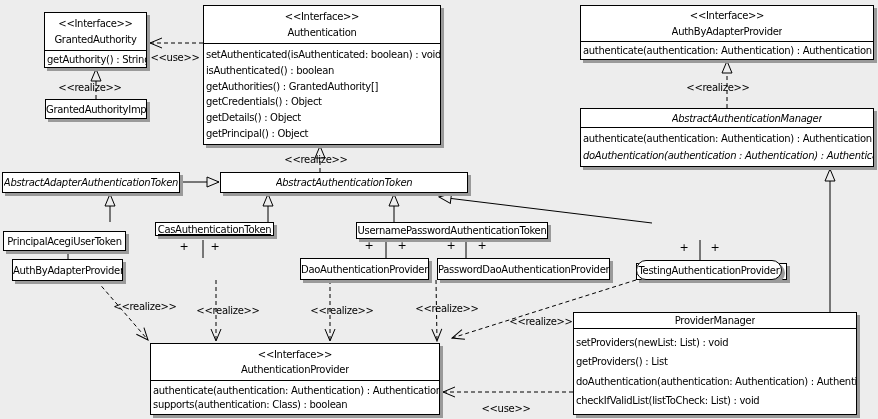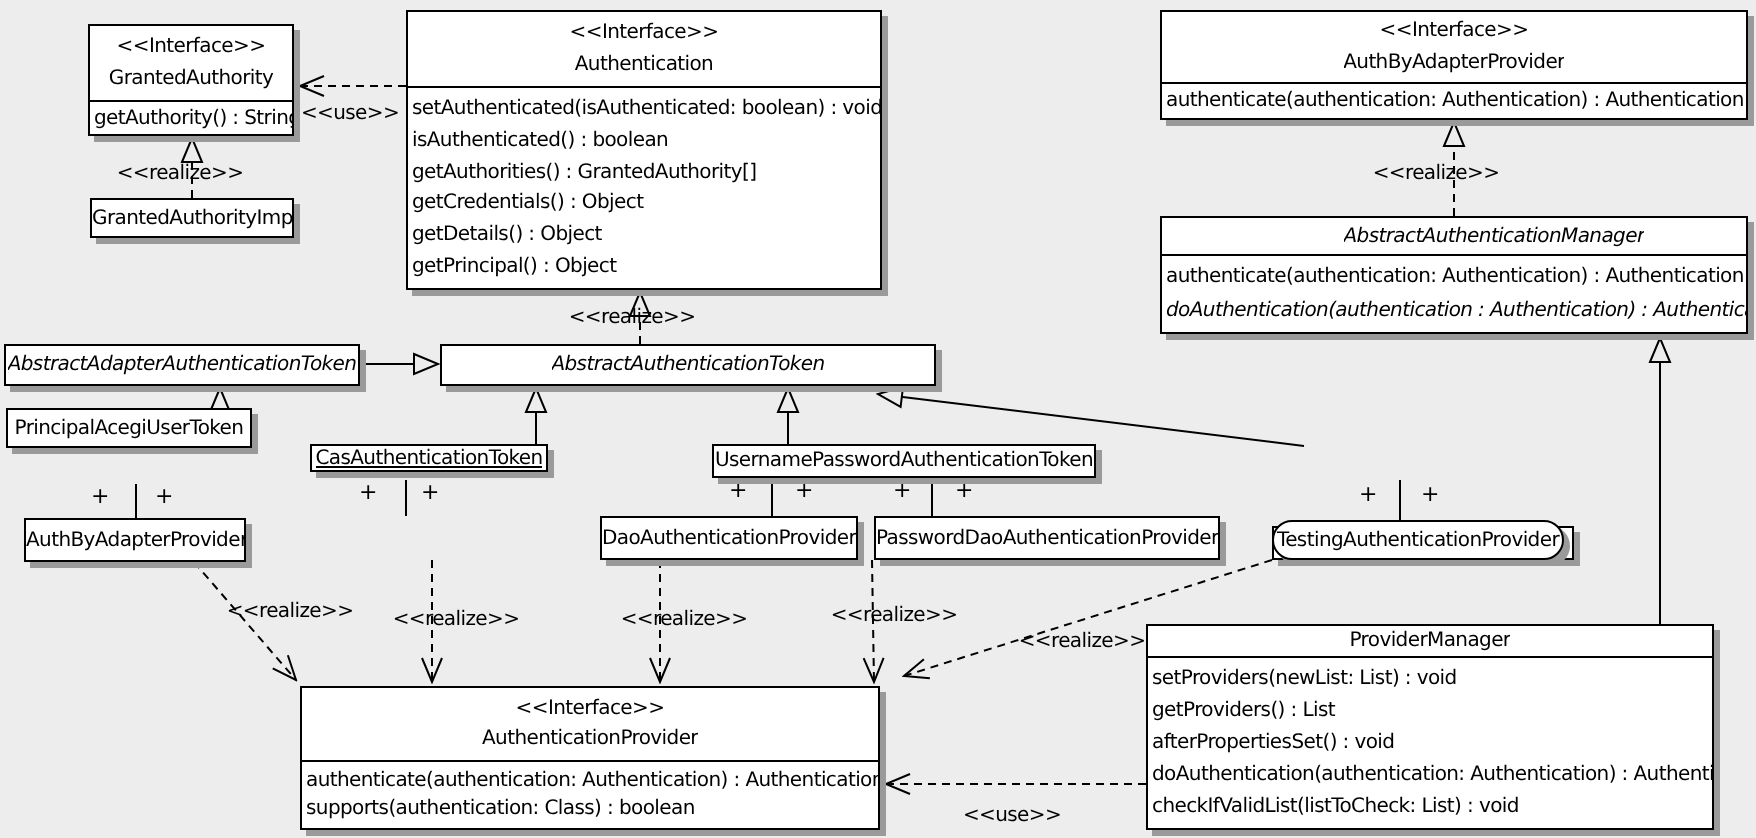--- a/index.html
+++ b/index.html
@@ -124,21 +124,21 @@
     <div class="cls" style="left: 2px; top: 172px; width: 178px; height: 21px;">
       <div class="hdr center-one" style="flex: 1 1 auto;">
         <div class="nm it">AbstractAdapterAuthenticationToken</div>
       </div>
     </div>
     <div class="cls" style="left: 220px; top: 172px; width: 248px; height: 21px;">
       <div class="hdr center-one" style="flex: 1 1 auto;">
         <div class="nm it">AbstractAuthenticationToken</div>
       </div>
     </div>
-    <div class="cls" style="left: 3px; top: 204px; width: 123px; height: 20px;">
+    <div class="cls" style="left: 3px; top: 231px; width: 123px; height: 20px;">
       <div class="hdr center-one" style="flex: 1 1 auto;">
         <div class="nm">PrincipalAcegiUserToken</div>
       </div>
     </div>
     <div class="cls" style="left: 155px; top: 222px; width: 119px; height: 14px; text-decoration: underline;">
       <div class="hdr center-one" style="flex: 1 1 auto;">
         <div class="nm">CasAuthenticationToken</div>
       </div>
     </div>
     <div class="cls" style="left: 356px; top: 222px; width: 192px; height: 17px;">
@@ -181,18 +181,17 @@
         <div class="mrow">supports(authentication: Class) : boolean</div>
       </div>
     </div>
     <div class="cls" style="left: 573px; top: 312px; width: 284px; height: 103px;">
       <div class="hdr" style="flex: 0 0 15px;">
         <div class="nm">ProviderManager</div>
       </div>
       <div class="methods">
         <div class="mrow">setProviders(newList: List) : void</div>
         <div class="mrow">getProviders() : List</div>
-        <div class="mrow">afterPropertiesSet() : void</div>
         <div class="mrow">doAuthentication(authentication: Authentication) : Authentication</div>
         <div class="mrow">checkIfValidList(listToCheck: List) : void</div>
       </div>
     </div>
   </div>
 
 </body></html>

